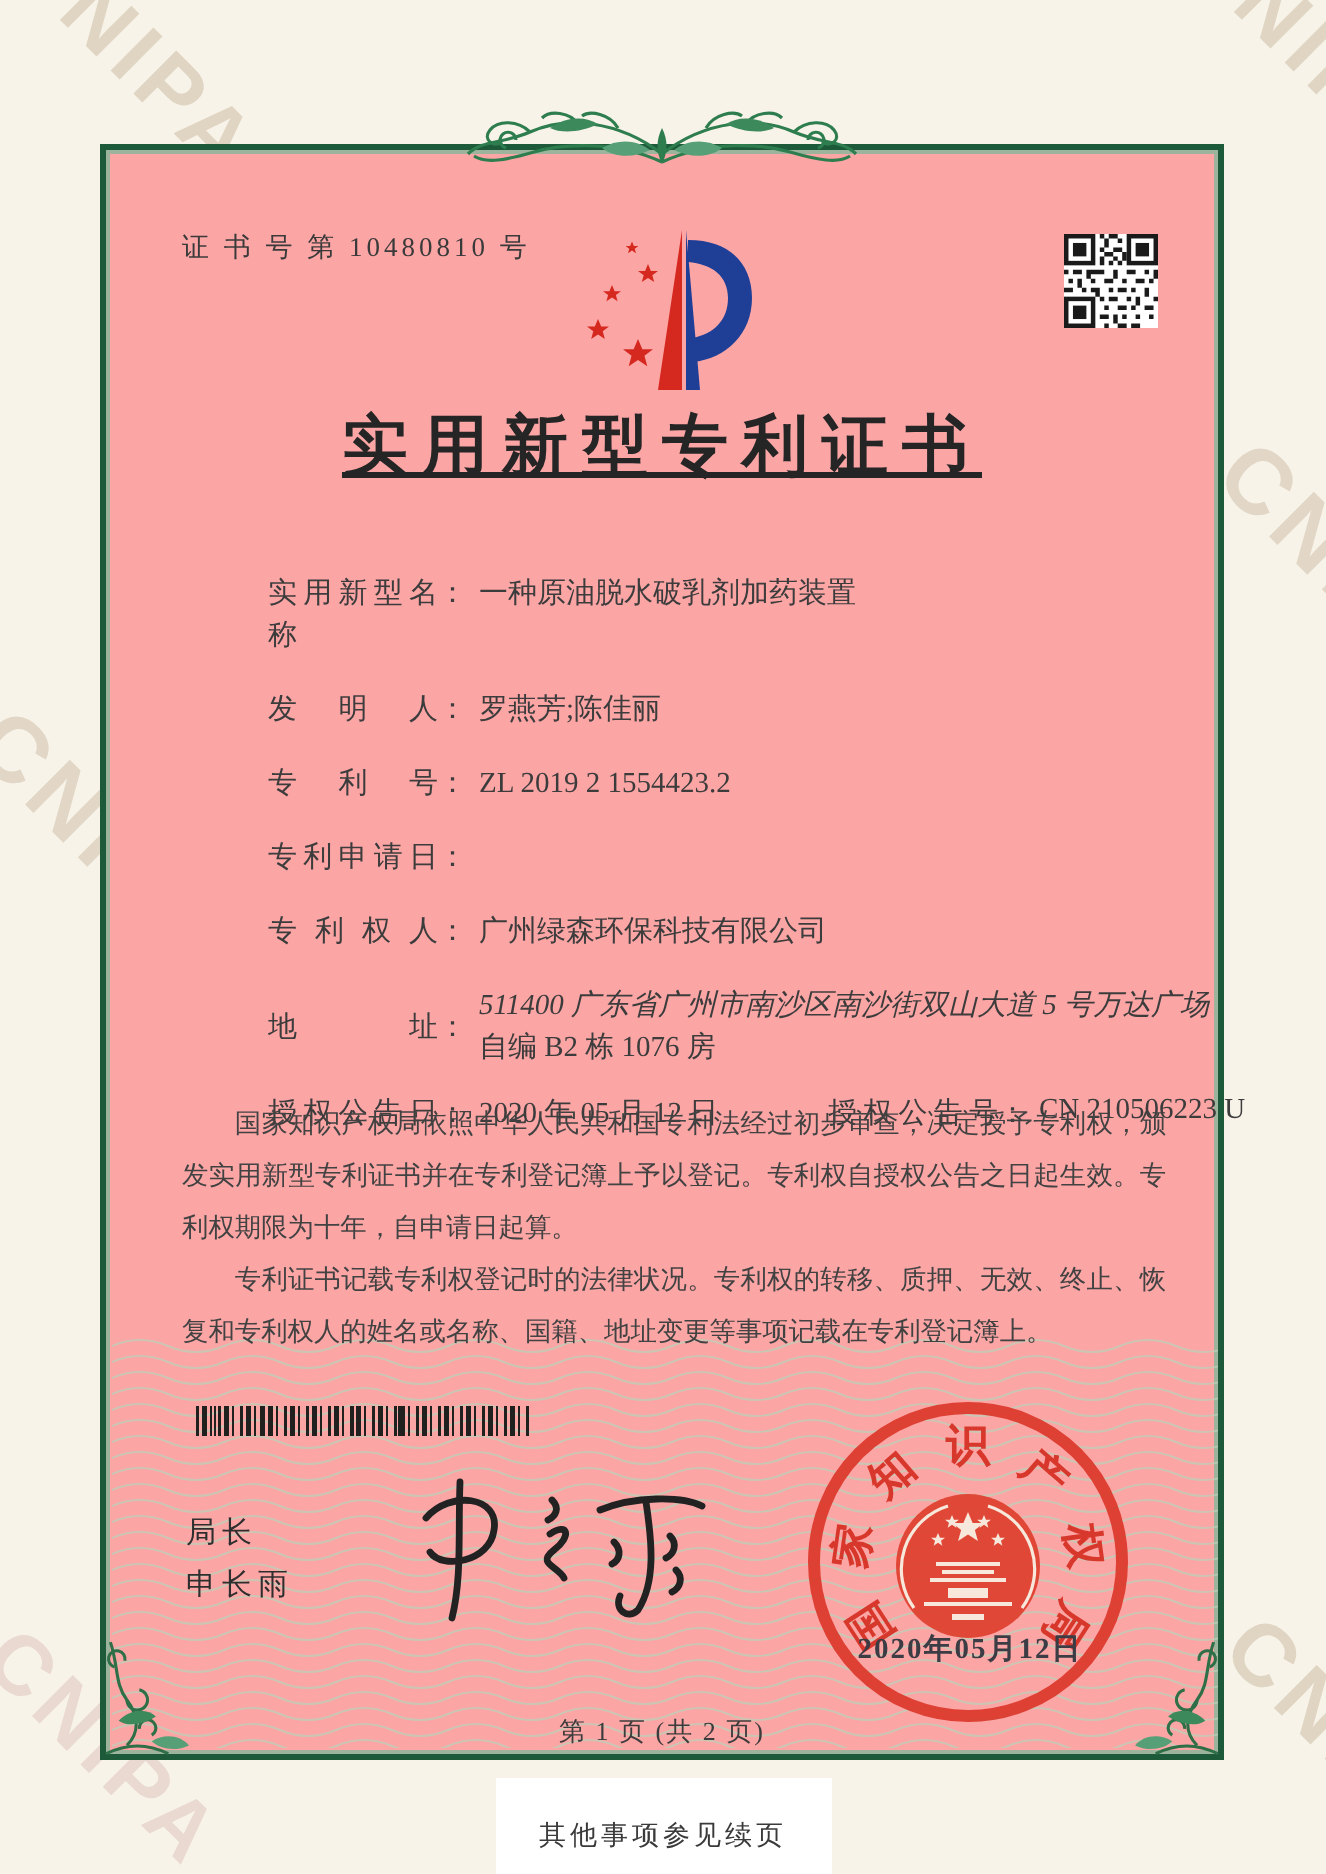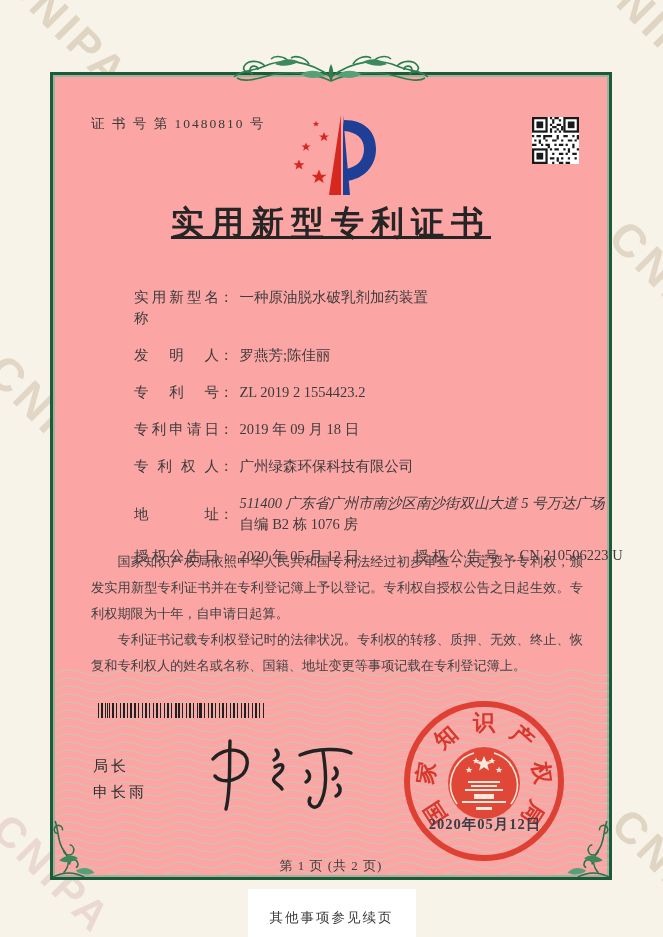--- a/index.html
+++ b/index.html
@@ -247,21 +247,20 @@
       <span class="fvalue">罗燕芳;陈佳丽</span>
     </div>
     <div class="frow">
       <span class="flabel">专利号</span>
         <span class="colon">：</span>
       <span class="fvalue">ZL 2019 2 1554423.2</span>
     </div>
     <div class="frow">
       <span class="flabel">专利申请日</span>
         <span class="colon">：</span>
-      <span class="fvalue">2019 年 09 月 18 日</span>
     </div>
     <div class="frow">
       <span class="flabel">专利权人</span>
         <span class="colon">：</span>
       <span class="fvalue">广州绿森环保科技有限公司</span>
     </div>
     <div class="frow" style="margin-bottom:12px;align-items:center;">
       <span class="flabel">地址</span>
         <span class="colon">：</span>
       <span class="fvalue">

